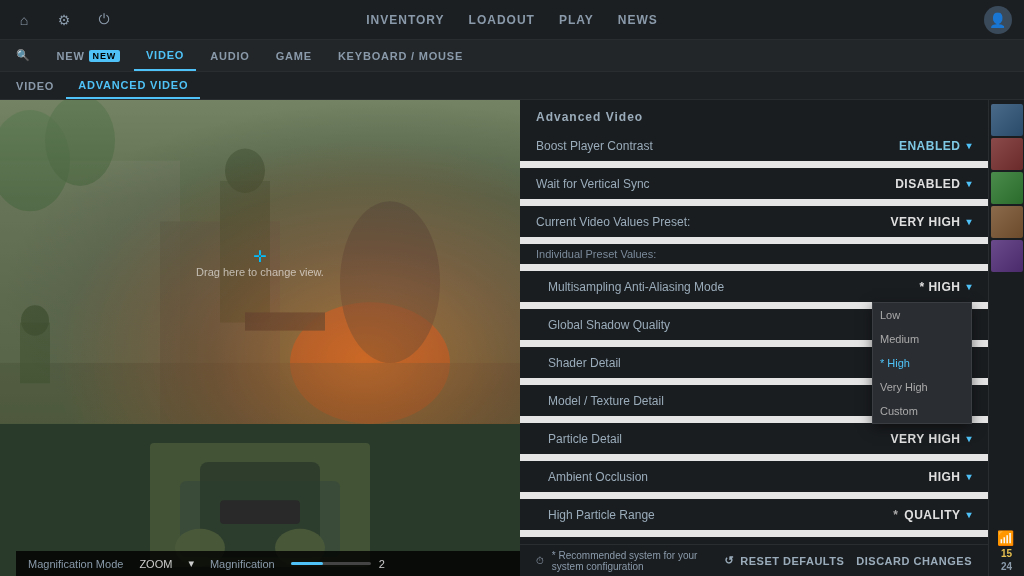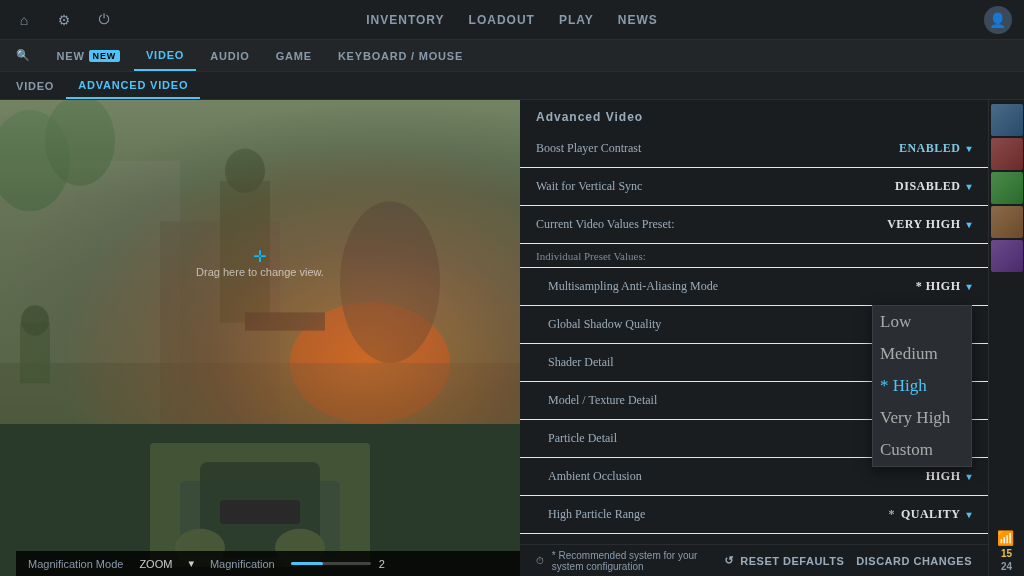--- a/index.html
+++ b/index.html
@@ -219,24 +219,23 @@
     }
     .settings-list::-webkit-scrollbar { width: 4px; }
     .settings-list::-webkit-scrollbar-track { background: #1a1d20; }
     .settings-list::-webkit-scrollbar-thumb { background: #444; }
 
     .setting-row {
       display: flex;
       align-items: center;
       justify-content: space-between;
       padding: 8px 16px;
-      border-bottom: 1px solid #e5e5e5;
+      border-bottom: 7px solid #e5e5e5;
       min-height: 38px;
       position: relative;
-      font-family: Liberation Serif, serif;
     }
     .setting-name {
       color: #9aacba;
       font-size: 12px;
     }
     .setting-value {
       display: flex;
       align-items: center;
       gap: 6px;
       color: #e0e0e0;
@@ -260,21 +259,21 @@
       right: 16px;
       top: 100%;
       background: #2a2d32;
       border: 1px solid #3a3d42;
       z-index: 100;
       min-width: 100px;
       box-shadow: 0 4px 12px rgba(0,0,0,0.5);
     }
     .dropdown-item {
       padding: 6px 7px;
-      font-size: 17px;
+      font-size: 11px;
       color: #aaa;
       cursor: pointer;
       white-space: nowrap;
     }
     .dropdown-item.selected { color: #4fc3f7; }
 
     
     .right-sidebar {
       width: 36px;
       background: #1a1d20;

